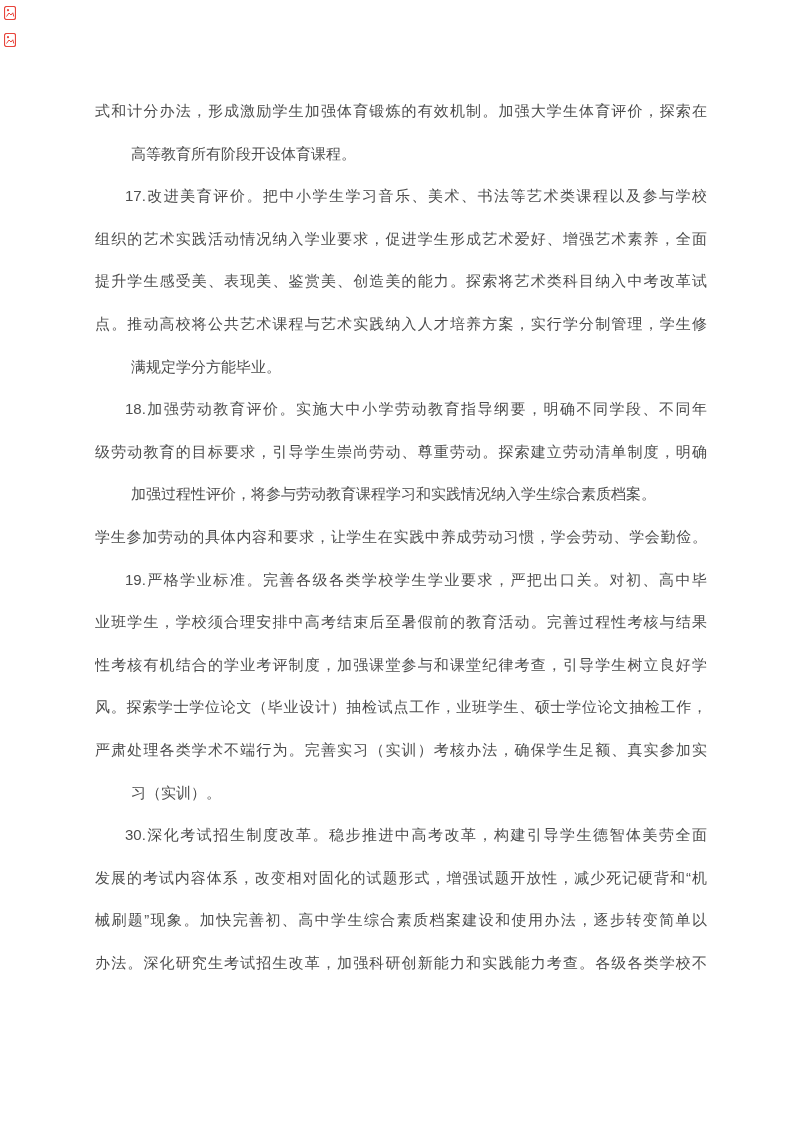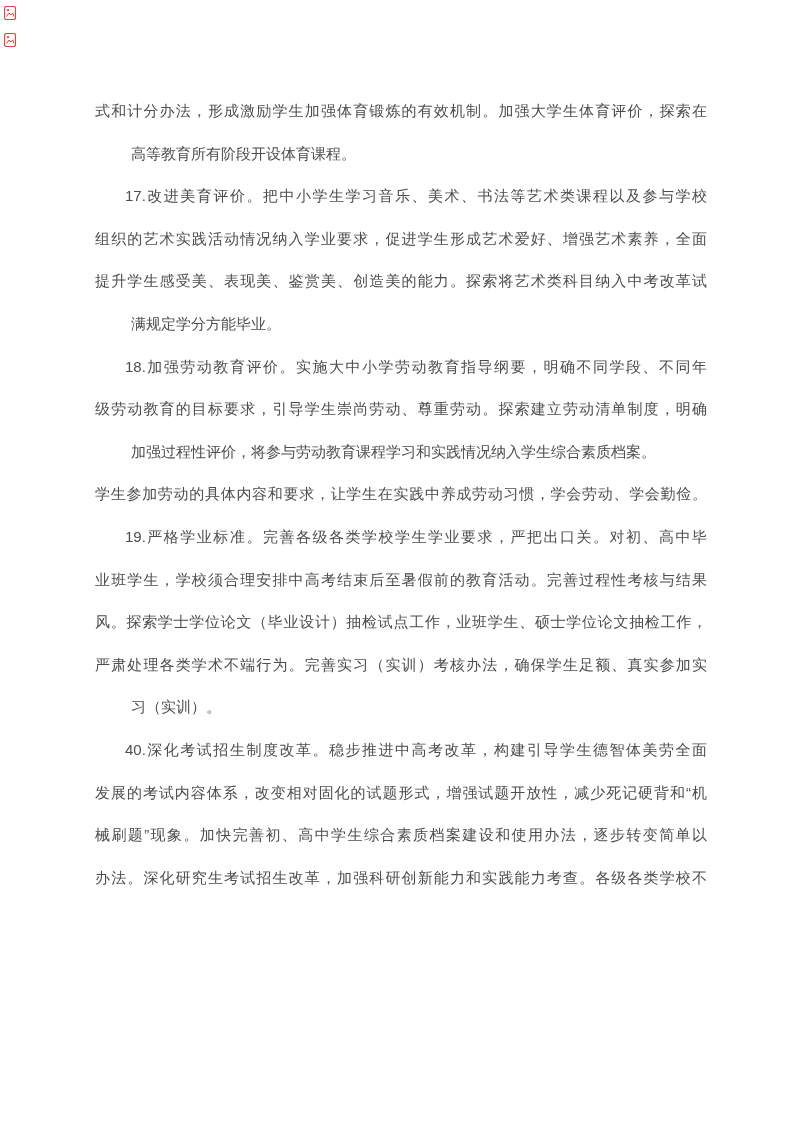--- a/index.html
+++ b/index.html
@@ -65,29 +65,31 @@
       <path d="M2.5 10.5 L5 7 L7 9 L8.8 6.8 L9.8 10.5" fill="none" stroke="#e8453c" stroke-width="1"></path>
     </svg>
   </div>
 
   <div class="content">
     <div class="line">式和计分办法，形成激励学生加强体育锻炼的有效机制。加强大学生体育评价，探索在</div>
     <div class="line para-end">高等教育所有阶段开设体育课程。</div>
     <div class="line indent">17.改进美育评价。把中小学生学习音乐、美术、书法等艺术类课程以及参与学校</div>
     <div class="line">组织的艺术实践活动情况纳入学业要求，促进学生形成艺术爱好、增强艺术素养，全面</div>
     <div class="line">提升学生感受美、表现美、鉴赏美、创造美的能力。探索将艺术类科目纳入中考改革试</div>
+    <div class="line">点。推动高校将公共艺术课程与艺术实践纳入人才培养方案，实行学分制管理，学生修</div>
     <div class="line para-end">满规定学分方能毕业。</div>
     <div class="line indent">18.加强劳动教育评价。实施大中小学劳动教育指导纲要，明确不同学段、不同年</div>
     <div class="line">级劳动教育的目标要求，引导学生崇尚劳动、尊重劳动。探索建立劳动清单制度，明确</div>
     <div class="line para-end">加强过程性评价，将参与劳动教育课程学习和实践情况纳入学生综合素质档案。</div>
     <div class="line">学生参加劳动的具体内容和要求，让学生在实践中养成劳动习惯，学会劳动、学会勤俭。</div>
     <div class="line indent">19.严格学业标准。完善各级各类学校学生学业要求，严把出口关。对初、高中毕</div>
     <div class="line">业班学生，学校须合理安排中高考结束后至暑假前的教育活动。完善过程性考核与结果</div>
+    <div class="line">性考核有机结合的学业考评制度，加强课堂参与和课堂纪律考查，引导学生树立良好学</div>
     <div class="line">风。探索学士学位论文（毕业设计）抽检试点工作，业班学生、硕士学位论文抽检工作，</div>
     <div class="line">严肃处理各类学术不端行为。完善实习（实训）考核办法，确保学生足额、真实参加实</div>
     <div class="line para-end">习（实训）。</div>
-    <div class="line indent">40.深化考试招生制度改革。稳步推进中高考改革，构建引导学生德智体美劳全面</div>
+    <div class="line indent">30.深化考试招生制度改革。稳步推进中高考改革，构建引导学生德智体美劳全面</div>
     <div class="line">发展的考试内容体系，改变相对固化的试题形式，增强试题开放性，减少死记硬背和“机</div>
     <div class="line">械刷题”现象。加快完善初、高中学生综合素质档案建设和使用办法，逐步转变简单以</div>
     <div class="line">办法。深化研究生考试招生改革，加强科研创新能力和实践能力考查。各级各类学校不</div>
   </div>
 
 </div>
 
 </body></html>

